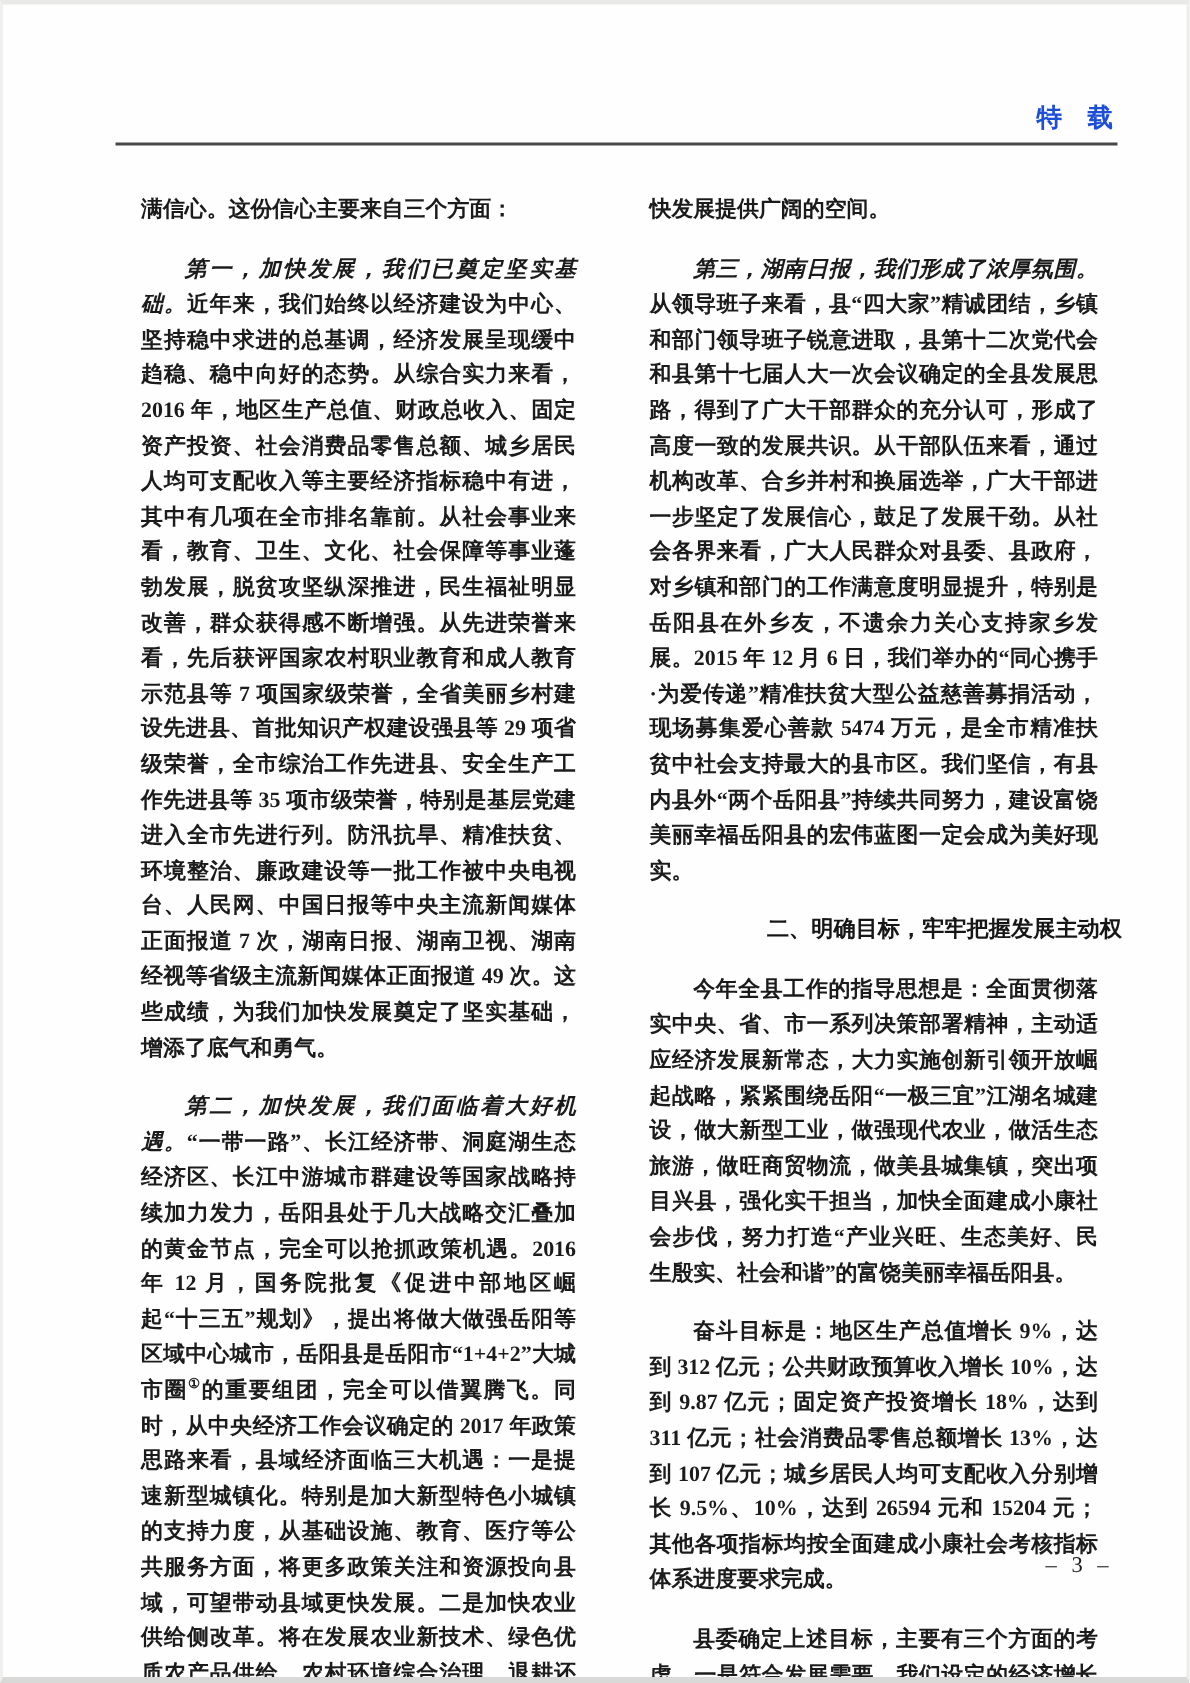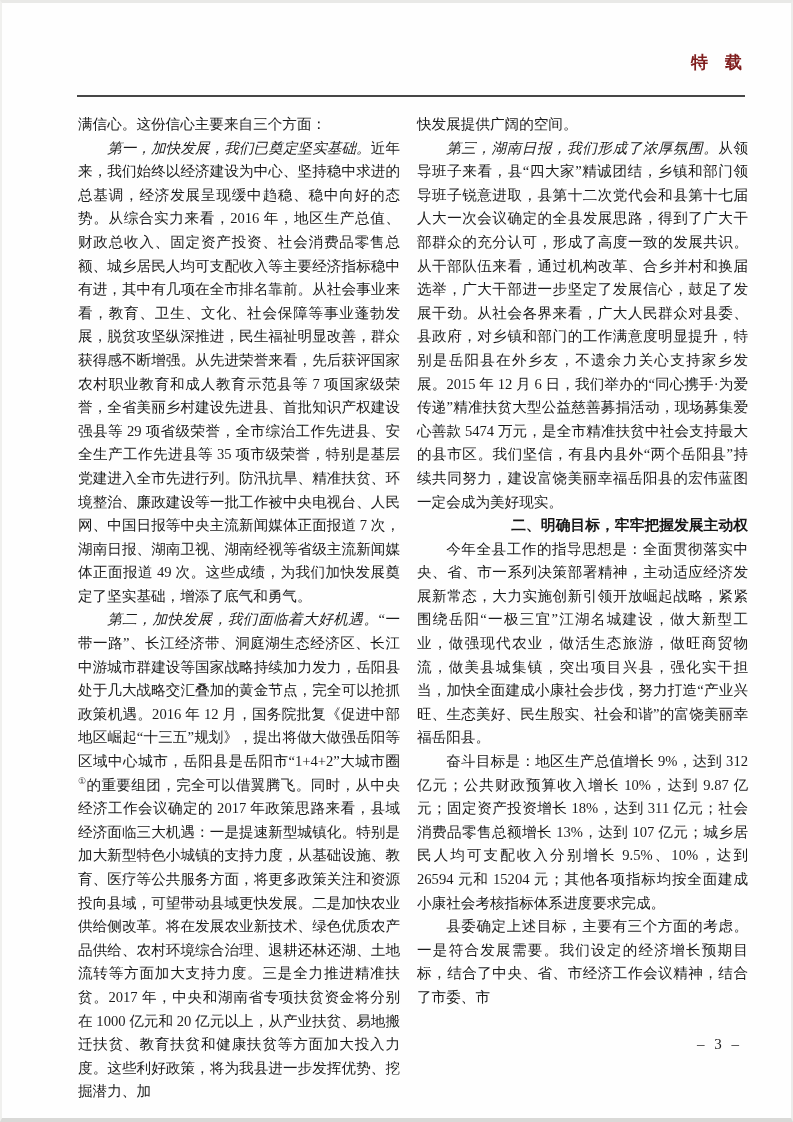--- a/index.html
+++ b/index.html
@@ -17,26 +17,26 @@
     border-bottom: 4px solid #d9d9d7;
     border-left: 2px solid #f0f0ee;
     border-right: 2px solid #ececea;
     box-sizing: border-box;
     overflow: hidden;
     font-family: "Liberation Serif", "DejaVu Serif", serif;
     color: #1b1b1b;
   }
   .running-head {
     position: absolute;
-    top: 48px;
+    top: 64px;
     right: 49px;
     font-family: "Liberation Sans", "DejaVu Sans", sans-serif;
     font-weight: bold;
     font-size: 17px;
-    color: #7f1d1d;
+    color: #1d4ed8;
   }
   .head-rule {
     position: absolute;
     top: 92px;
     left: 75px;
     width: 668px;
     height: 2px;
     background: #474747;
   }
   .content {
@@ -48,22 +48,23 @@
     overflow: hidden;
   }
   .col {
     text-align: justify;
     font-size: 14.6px;
     line-height: 23.6px;
   }
   .col-left  { width: 322px; margin-right: 17px; }
   .col-right { width: 331px; }
   .para {
-    margin: 0;
+    margin: 16px;
     text-indent: 2em;
+    font-weight: bold;
   }
   .para.no-indent { text-indent: 0; }
   .kai {
     font-style: italic;
   }
   .section-heading {
     margin: 0;
     text-indent: 2em;
     font-family: "Liberation Sans", "DejaVu Sans", sans-serif;
     font-weight: bold;

